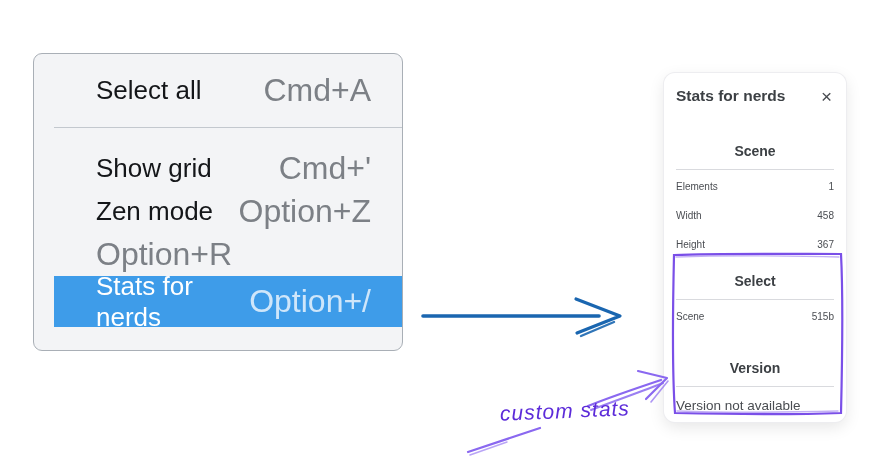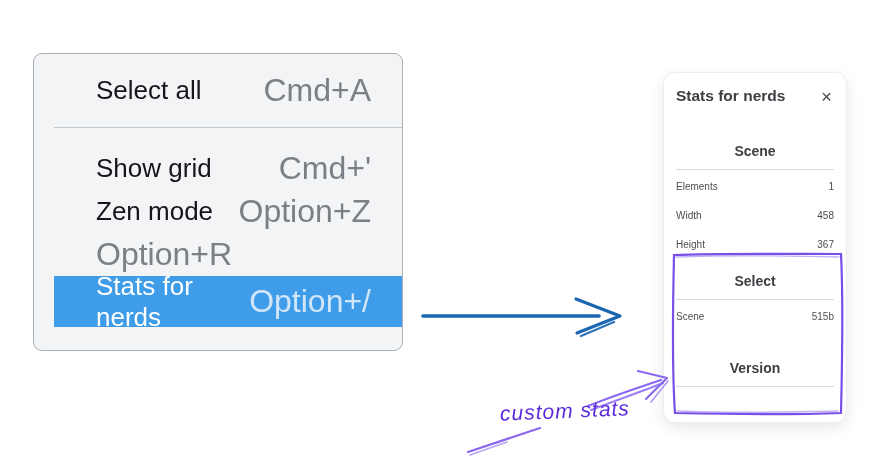--- a/index.html
+++ b/index.html
@@ -136,20 +136,21 @@
   <div class="stat-divider"></div>
   <div class="rows">
     <div class="stat-row">
       <span>Scene</span>
       <span>515b</span>
     </div>
   </div>
 
   <div class="stat-header version-header">Version</div>
   <div class="stat-divider"></div>
+  <div class="stat-note">Version not available</div>
 </div>
 
 <svg class="anno-svg purple" style="left:668px;top:249px;" width="182" height="172" viewBox="0 0 182 172">
   <g fill="none" stroke="currentColor" stroke-linecap="round">
     <path d="M6,6 C52,4 132,5 173,5 C175,44 174,122 173,164 C122,166 50,165 7,164 C4,122 5,50 6,6 Z" stroke-width="2.2"></path>
     <path d="M8,8 C60,6 140,7 171,8" stroke-width="1.4" opacity="0.45"></path>
     <path d="M9,162 C60,164 130,163 170,162" stroke-width="1.4" opacity="0.45"></path>
   </g>
 </svg>
 

